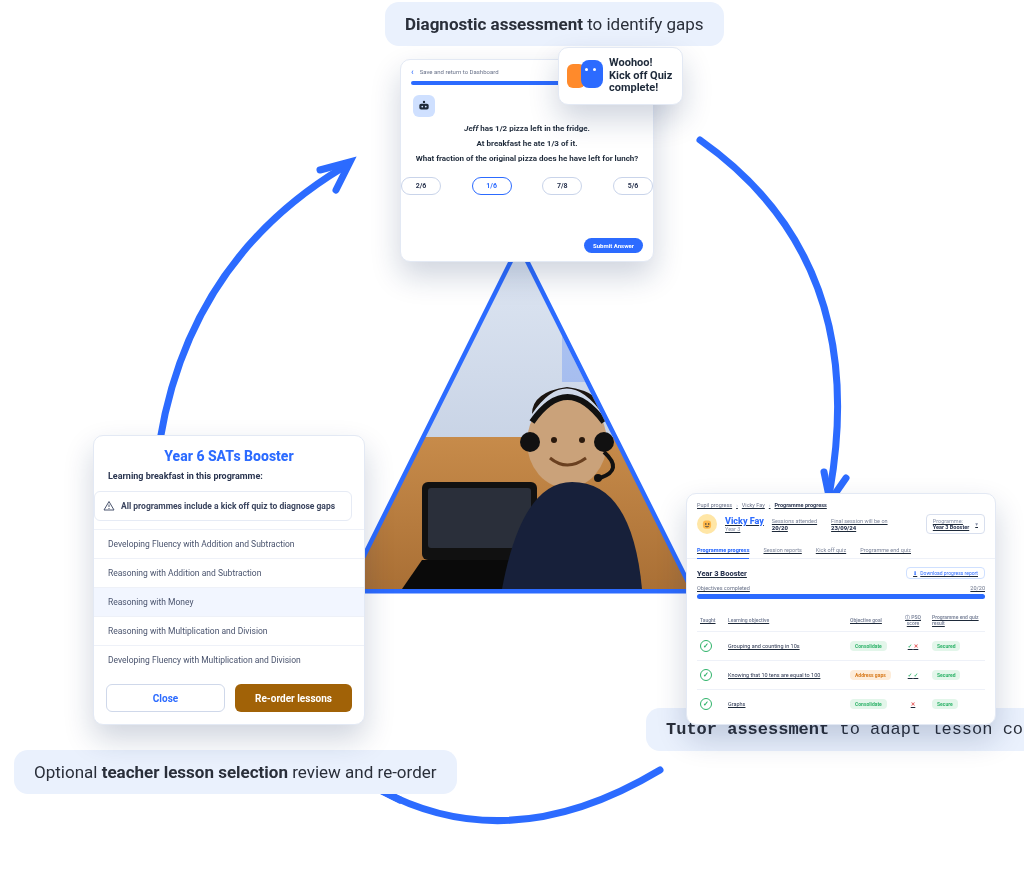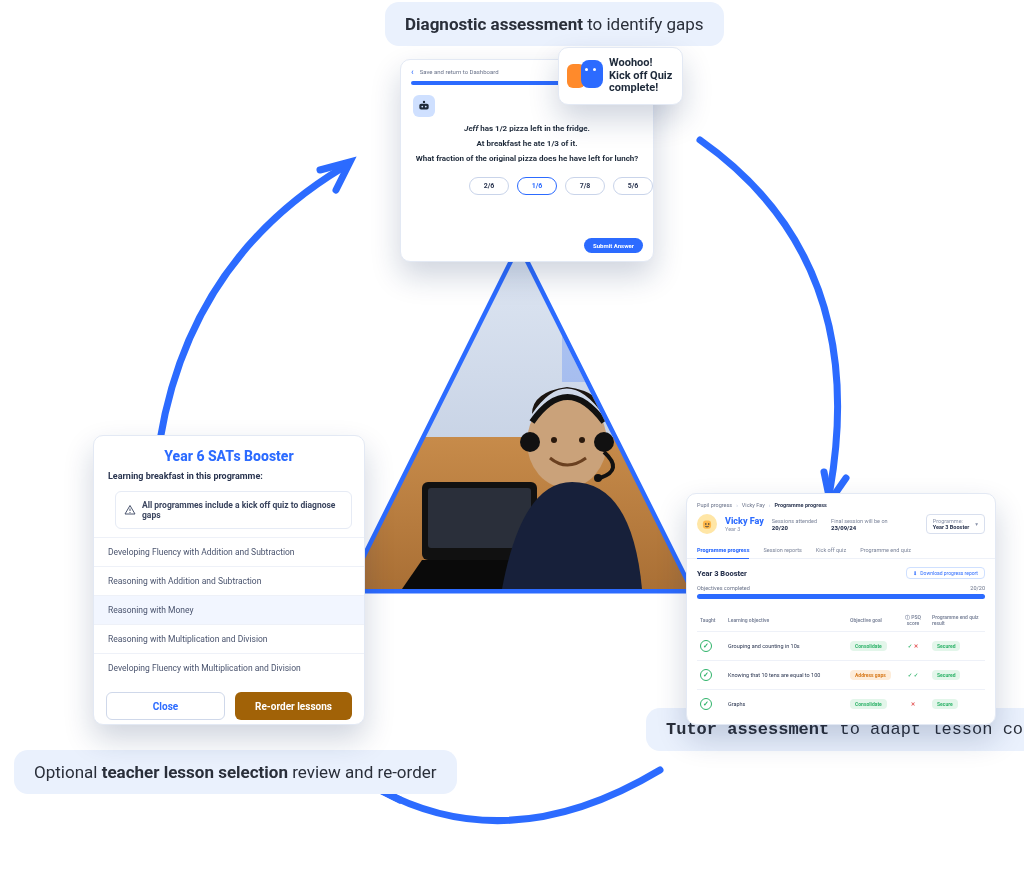--- a/index.html
+++ b/index.html
@@ -16,44 +16,44 @@
   
   .card{position:absolute;background:#fff;border-radius:10px;box-shadow:0 14px 30px rgba(16,38,88,.20);border:1px solid #e3e9f4;}
   
   #quiz{left:400px;top:59px;width:254px;height:203px;font-size:7px;}
   #quiz .hdr{display:flex;align-items:center;gap:6px;padding:8px 10px 0 10px;color:#6a738a;font-size:6px;}
   #quiz .hdr .chev{color:#2c6bff;font-size:9px;line-height:0;}
   #quiz .bar{height:4px;margin:6px 10px 0 10px;border-radius:3px;background:linear-gradient(90deg,#2c6bff 0 92%,#e3e9f4 92% 100%);}
   #quiz .bot{width:22px;height:22px;border-radius:6px;background:#cfe0ff;margin:10px 0 4px 12px;display:flex;align-items:center;justify-content:center;}
   #quiz .bot svg{display:block;}
   #quiz .q{font-weight:700;text-align:center;font-size:8px;line-height:1.9;color:#1e2a3a;padding:0 14px;}
-  #quiz .opts{display:flex;justify-content:flex-end;gap:8px;margin-top:10px;}
+  #quiz .opts{display:flex;justify-content:space-between;gap:8px;margin-top:10px;}
   #quiz .opt{border:1px solid #c9d4ea;border-radius:12px;width:40px;height:18px;display:flex;align-items:center;justify-content:center;font-size:7px;font-weight:700;color:#2a3550;}
   #quiz .opt.sel{border:1.5px solid #2c6bff;color:#2c6bff;}
   #quiz .submit{position:absolute;right:10px;bottom:8px;background:#2c6bff;color:#fff;border-radius:10px;font-size:6px;font-weight:700;padding:4px 9px;}
   
   #woo{left:558px;top:47px;width:125px;height:58px;display:flex;align-items:center;gap:6px;padding:7px 8px;font-size:11px;font-weight:700;line-height:1.15;}
   #woo .mascot{width:36px;height:36px;position:relative;flex:0 0 36px;}
   #woo .mascot .m1{position:absolute;left:0;top:6px;width:18px;height:24px;border-radius:6px;background:#ff8a2b;}
   #woo .mascot .m2{position:absolute;left:14px;top:2px;width:22px;height:28px;border-radius:8px;background:#2c6bff;}
   #woo .mascot .eye{position:absolute;width:3px;height:3px;border-radius:50%;background:#fff;}
   
   #sel{left:93px;top:435px;width:272px;height:290px;font-size:9px;color:#2a3550;}
   #sel .title{text-align:center;color:#2c6bff;font-weight:800;font-size:14px;padding:12px 0 4px 0;}
   #sel .sub{font-weight:700;padding:3px 14px 6px 14px;font-size:9px;}
-  #sel .note{margin:4px 12px 8px 21px;padding:8px 8px;border:1px solid #e6ebf5;border-radius:6px;display:flex;align-items:center;gap:6px;font-weight:700;color:#3a445e;font-size:8.5px;}
+  #sel .note{margin:4px 12px 8px 0;padding:8px 8px;border:1px solid #e6ebf5;border-radius:6px;display:flex;align-items:center;gap:6px;font-weight:700;color:#3a445e;font-size:8.5px;}
   #sel .warn{width:12px;height:12px;display:inline-flex;align-items:center;justify-content:center;}
   #sel .row{padding:9px 14px;border-top:1px solid #eef1f8;font-size:8.5px;color:#4a546e;}
   #sel .row.hl{background:#f2f6ff;}
   #sel .btns{display:flex;gap:10px;padding:10px 12px;}
   #sel .btn{flex:1;height:28px;border-radius:6px;font-size:10px;font-weight:700;display:flex;align-items:center;justify-content:center;}
   #sel .btn.sec{background:#fff;border:1px solid #cfd8ea;color:#2c6bff;}
   #sel .btn.pri{background:#a16207;color:#fff;}
   
-  #tutor{left:686px;top:493px;width:310px;height:232px;font-size:6px;}
+  #tutor{left:686px;top:493px;width:310px;height:232px;font-size:6px;text-decoration:underline;}
   #tutor .crumbs{display:flex;align-items:center;gap:4px;color:#6a738a;padding:8px 10px 2px 10px;font-size:5.5px;}
   #tutor .crumbs .sep{color:#b8c2d8;}
   #tutor .head{display:flex;align-items:center;padding:4px 10px 8px 10px;gap:8px;}
   #tutor .avatar{width:20px;height:20px;border-radius:50%;background:#ffe6a6;display:flex;align-items:center;justify-content:center;}
   #tutor .name{font-weight:800;color:#2c6bff;font-size:9px;line-height:1;}
   #tutor .year{color:#8891a8;font-size:5.5px;}
   #tutor .stats{display:flex;gap:14px;font-size:5.5px;color:#7a8399;}
   #tutor .stats b{display:block;color:#2a3550;font-size:6px;font-weight:800;}
   #tutor .progsel{margin-left:auto;border:1px solid #d8dfee;border-radius:4px;padding:3px 6px;font-size:5.5px;color:#2a3550;display:flex;align-items:center;gap:6px;}
   #tutor .tabs{display:flex;gap:14px;border-bottom:1px solid #eef1f8;padding:0 10px;font-size:5.5px;color:#7a8399;}

